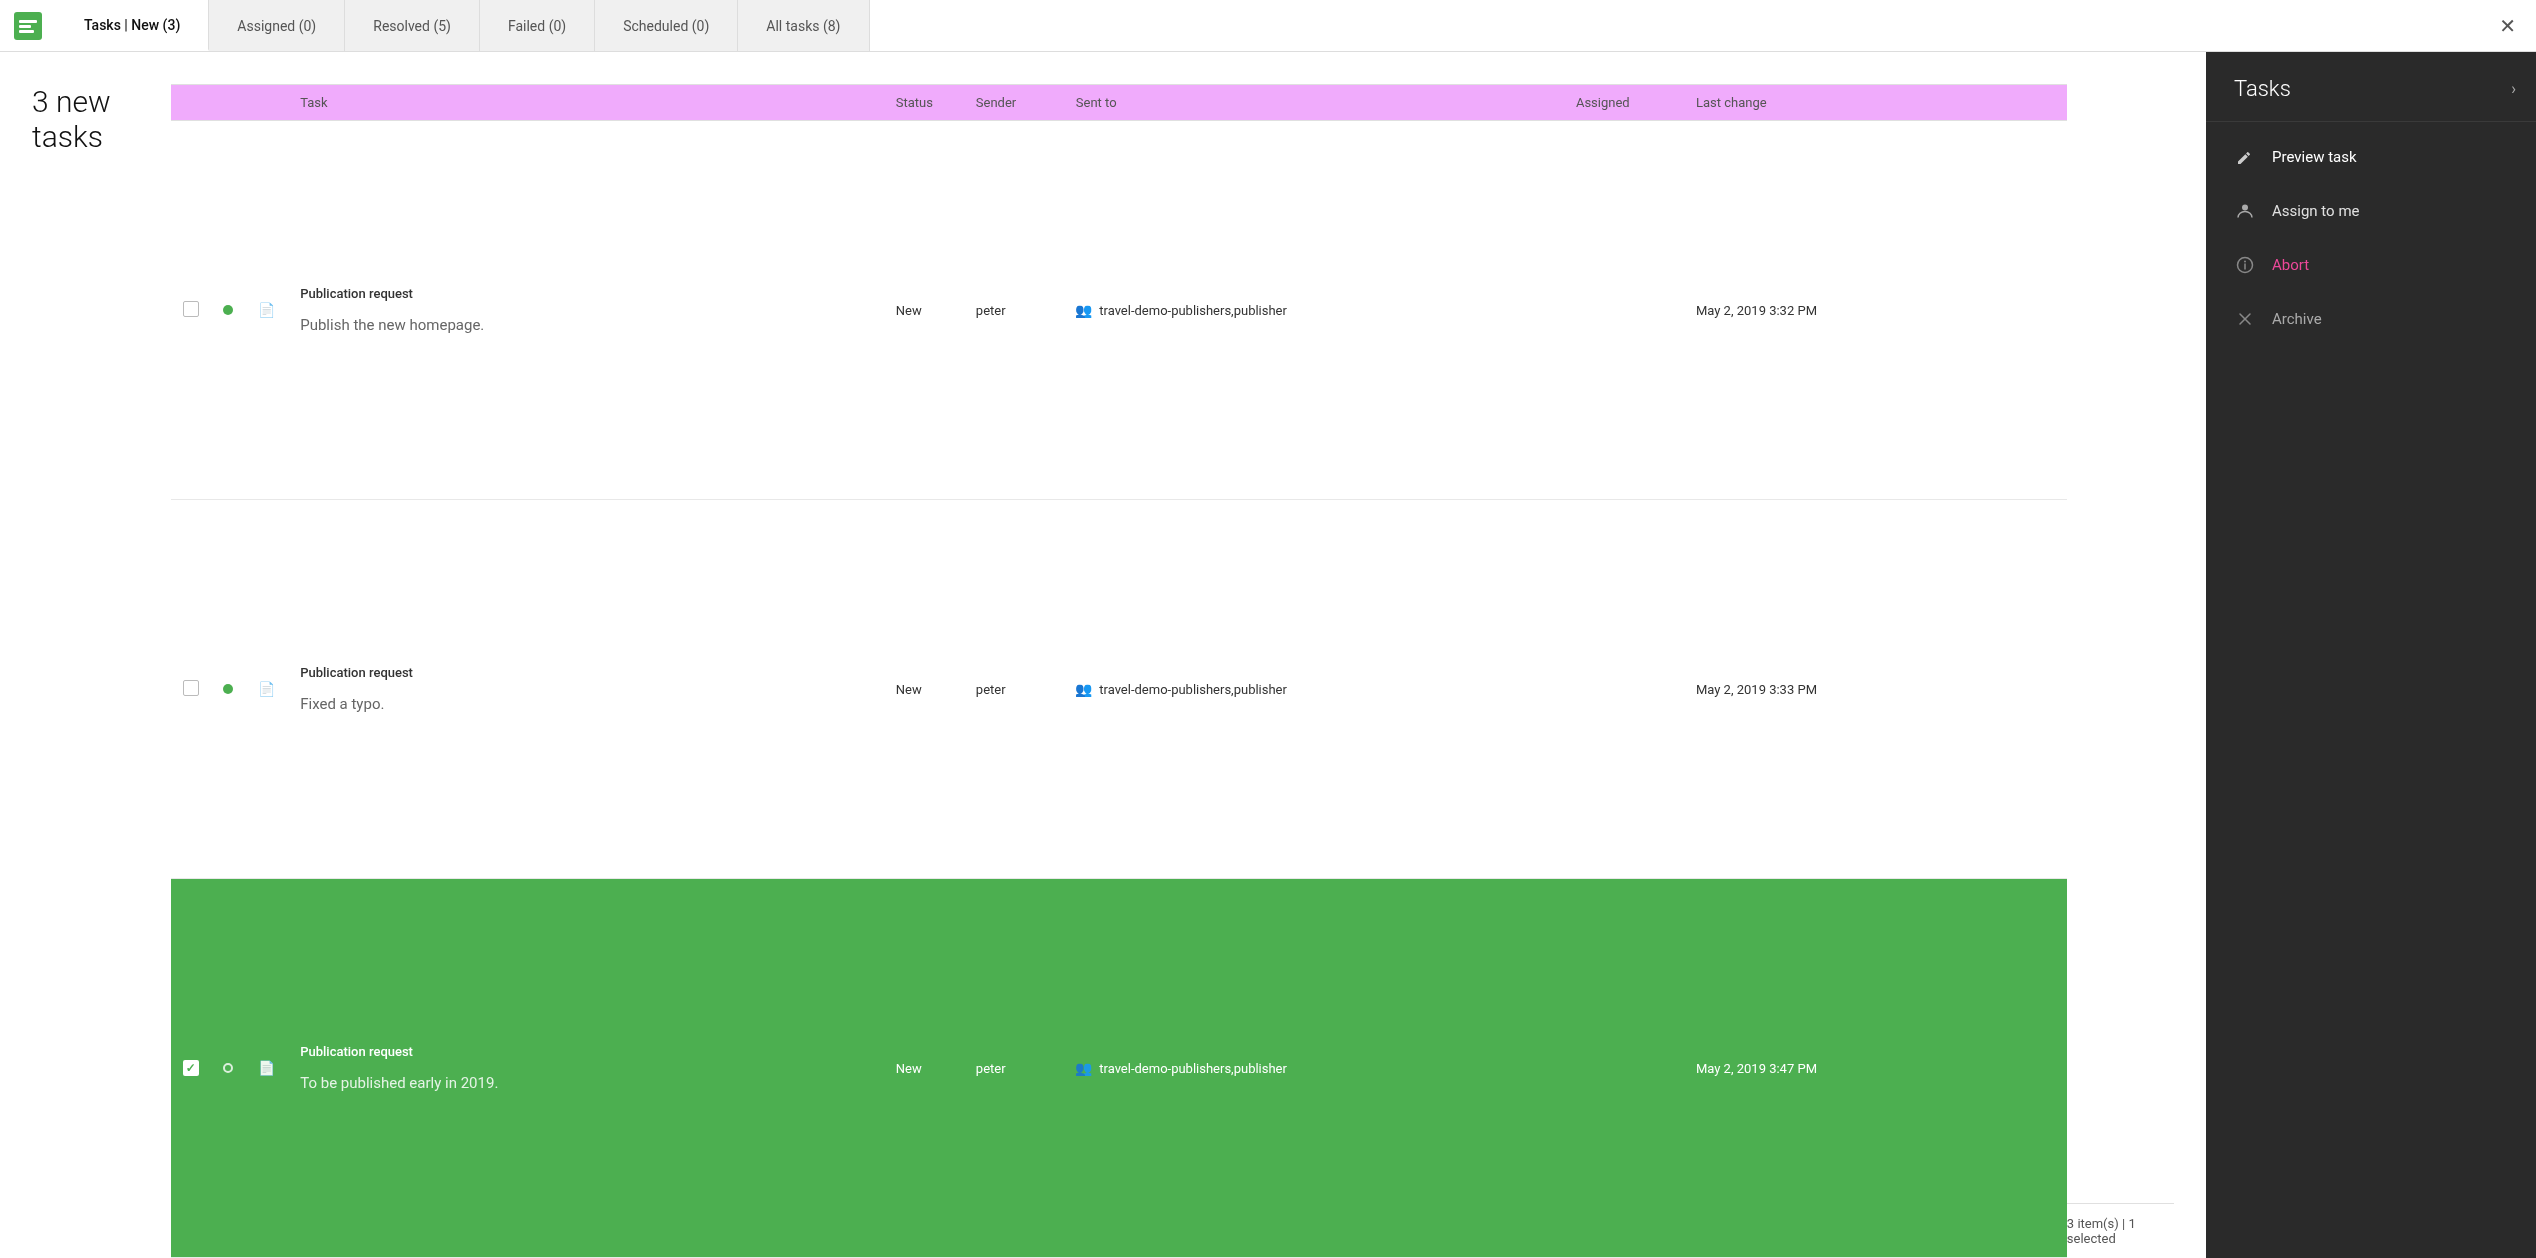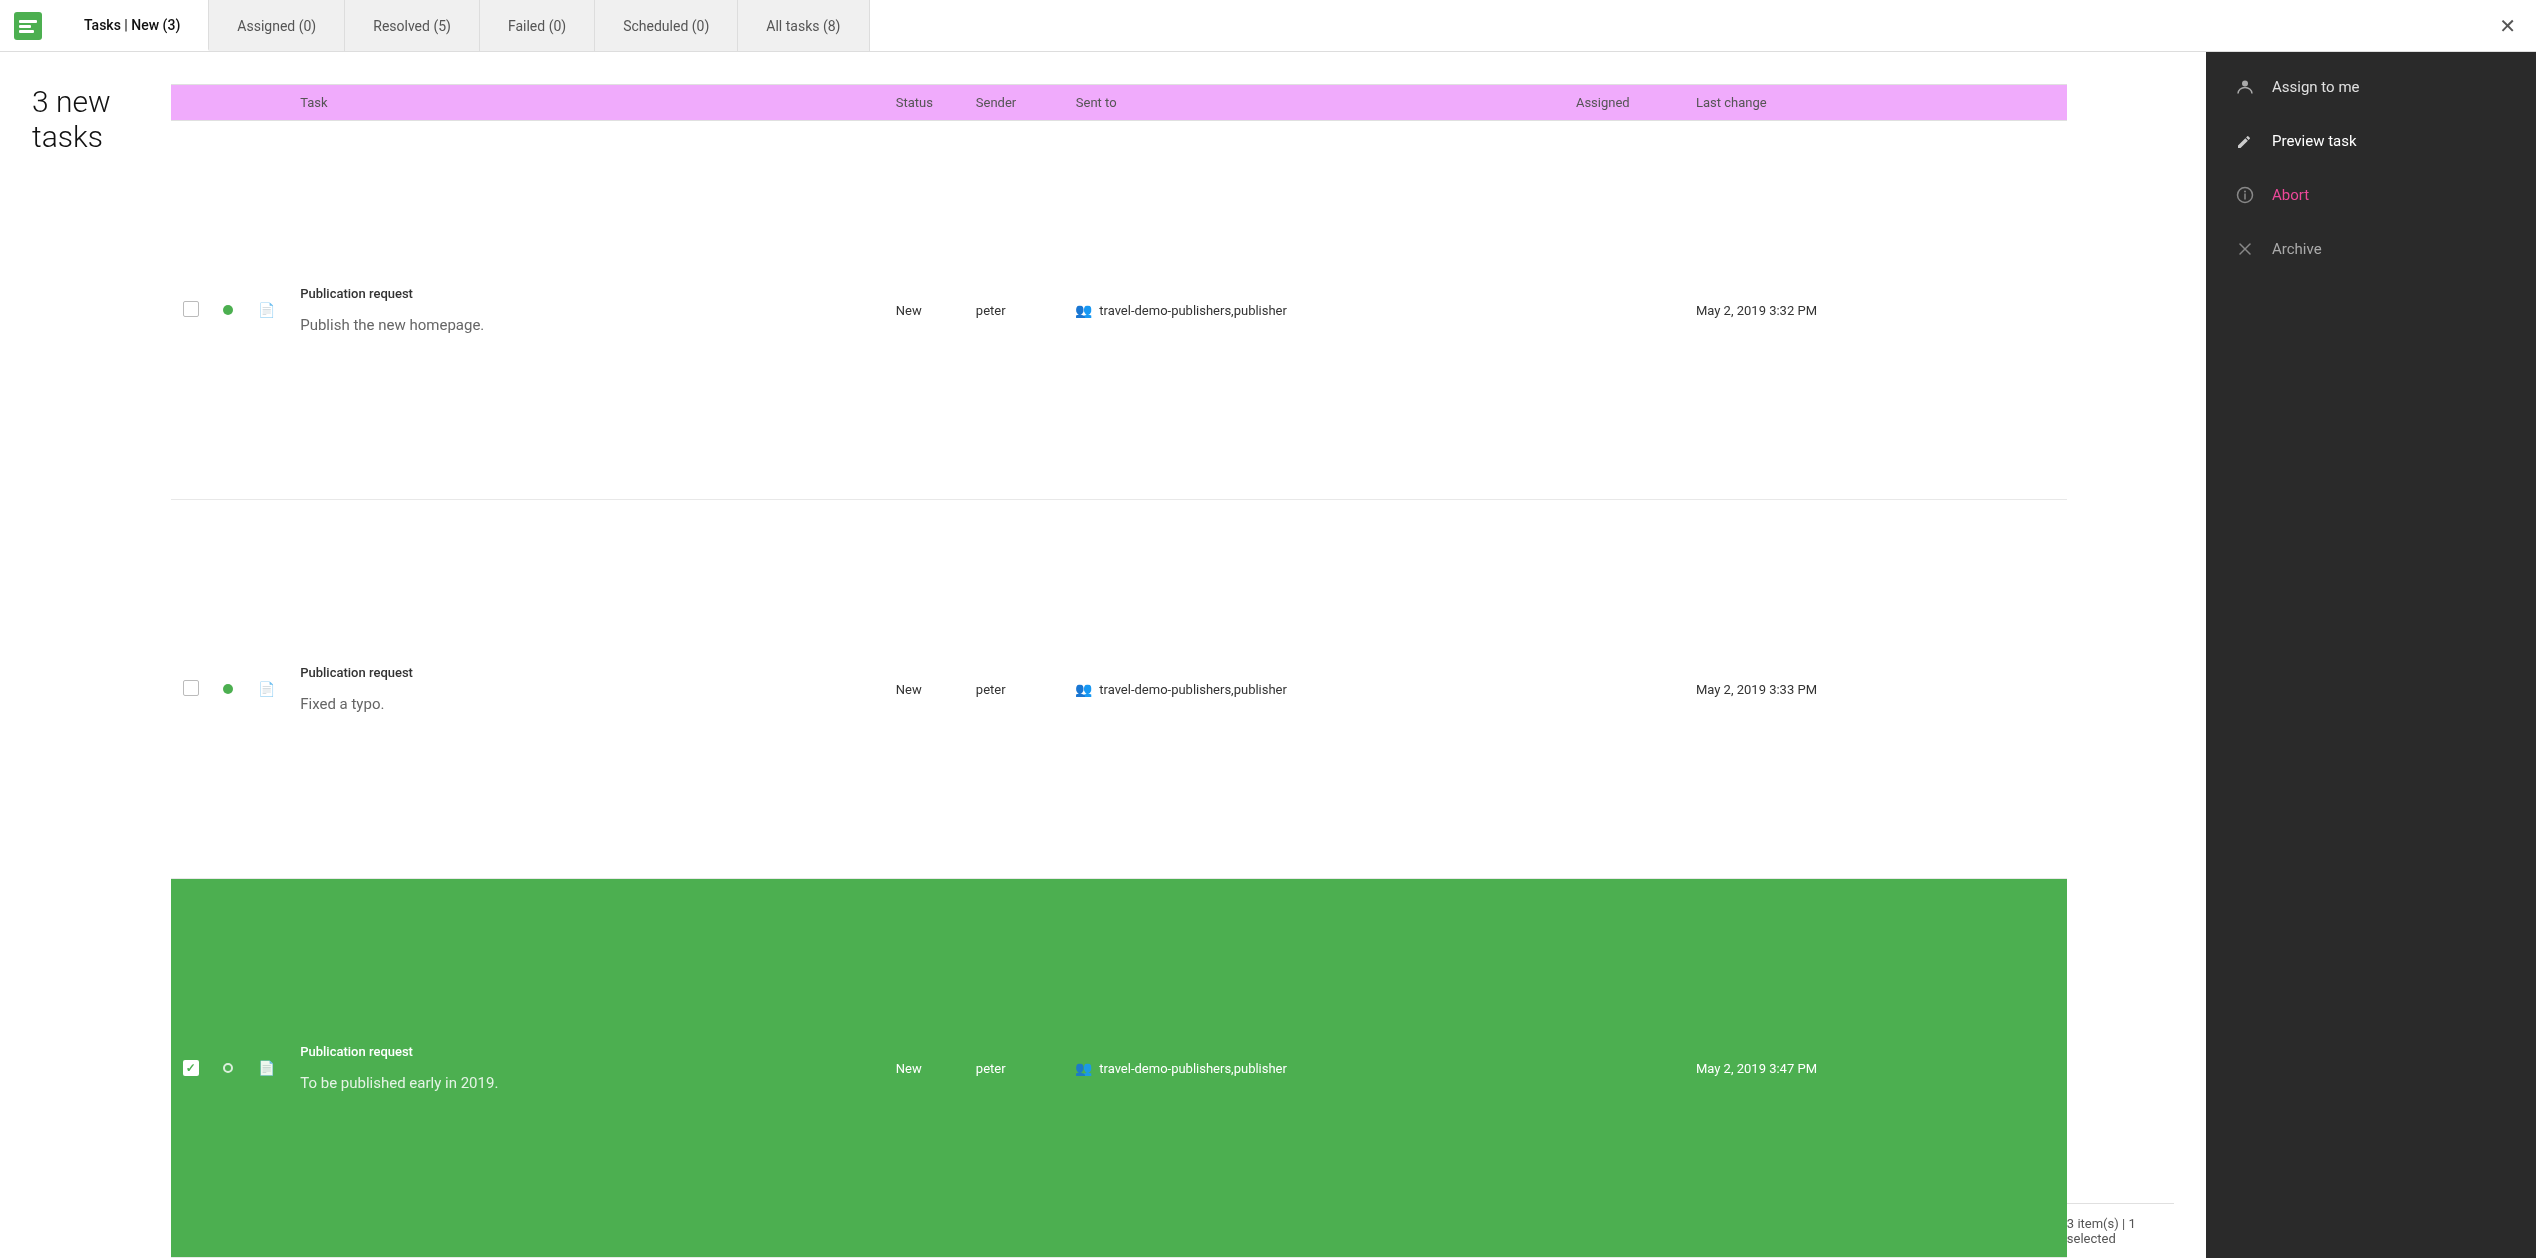--- a/index.html
+++ b/index.html
@@ -358,39 +358,43 @@
           <td></td>
           <td>May 2, 2019 3:47 PM</td>
         </tr>
       </tbody>
     </table>
 
     <div class="status-bar">3 item(s) | 1 selected</div>
   </div>
 
   <div class="right-panel">
+    <div class="panel-header">
+      <span class="panel-title">Tasks</span>
+      <span class="panel-arrow">›</span>
+    </div>
     <div class="panel-actions">
+
+      <div class="panel-action preview-action">
+        <span class="action-icon">
+          <svg width="18" height="18" viewBox="0 0 18 18" fill="none">
+            <path d="M2 13.5V16h2.5l7.37-7.37-2.5-2.5L2 13.5zm11.8-6.8a.67.67 0 0 0 0-.94l-1.56-1.56a.67.67 0 0 0-.94 0l-1.22 1.22 2.5 2.5 1.22-1.22z" fill="#ccc"></path>
+          </svg>
+        </span>
+        <span>Preview task</span>
+      </div>
 
       <div class="panel-action assign-action">
         <span class="action-icon">
           <svg width="18" height="18" viewBox="0 0 18 18" fill="none">
             <circle cx="9" cy="5.5" r="3" fill="#aaa"></circle>
             <path d="M2 15.5c0-3.314 3.134-6 7-6s7 2.686 7 6" stroke="#aaa" stroke-width="1.5" fill="none"></path>
           </svg>
         </span>
         <span>Assign to me</span>
-      </div>
-
-      <div class="panel-action preview-action">
-        <span class="action-icon">
-          <svg width="18" height="18" viewBox="0 0 18 18" fill="none">
-            <path d="M2 13.5V16h2.5l7.37-7.37-2.5-2.5L2 13.5zm11.8-6.8a.67.67 0 0 0 0-.94l-1.56-1.56a.67.67 0 0 0-.94 0l-1.22 1.22 2.5 2.5 1.22-1.22z" fill="#ccc"></path>
-          </svg>
-        </span>
-        <span>Preview task</span>
       </div>
 
       <div class="panel-action abort-action">
         <span class="action-icon">
           <svg width="18" height="18" viewBox="0 0 18 18" fill="none">
             <circle cx="9" cy="9" r="7.5" stroke="#888" stroke-width="1.5"></circle>
             <line x1="9" y1="8" x2="9" y2="13" stroke="#888" stroke-width="1.5" stroke-linecap="round"></line>
             <circle cx="9" cy="5.5" r="1" fill="#888"></circle>
           </svg>
         </span>

